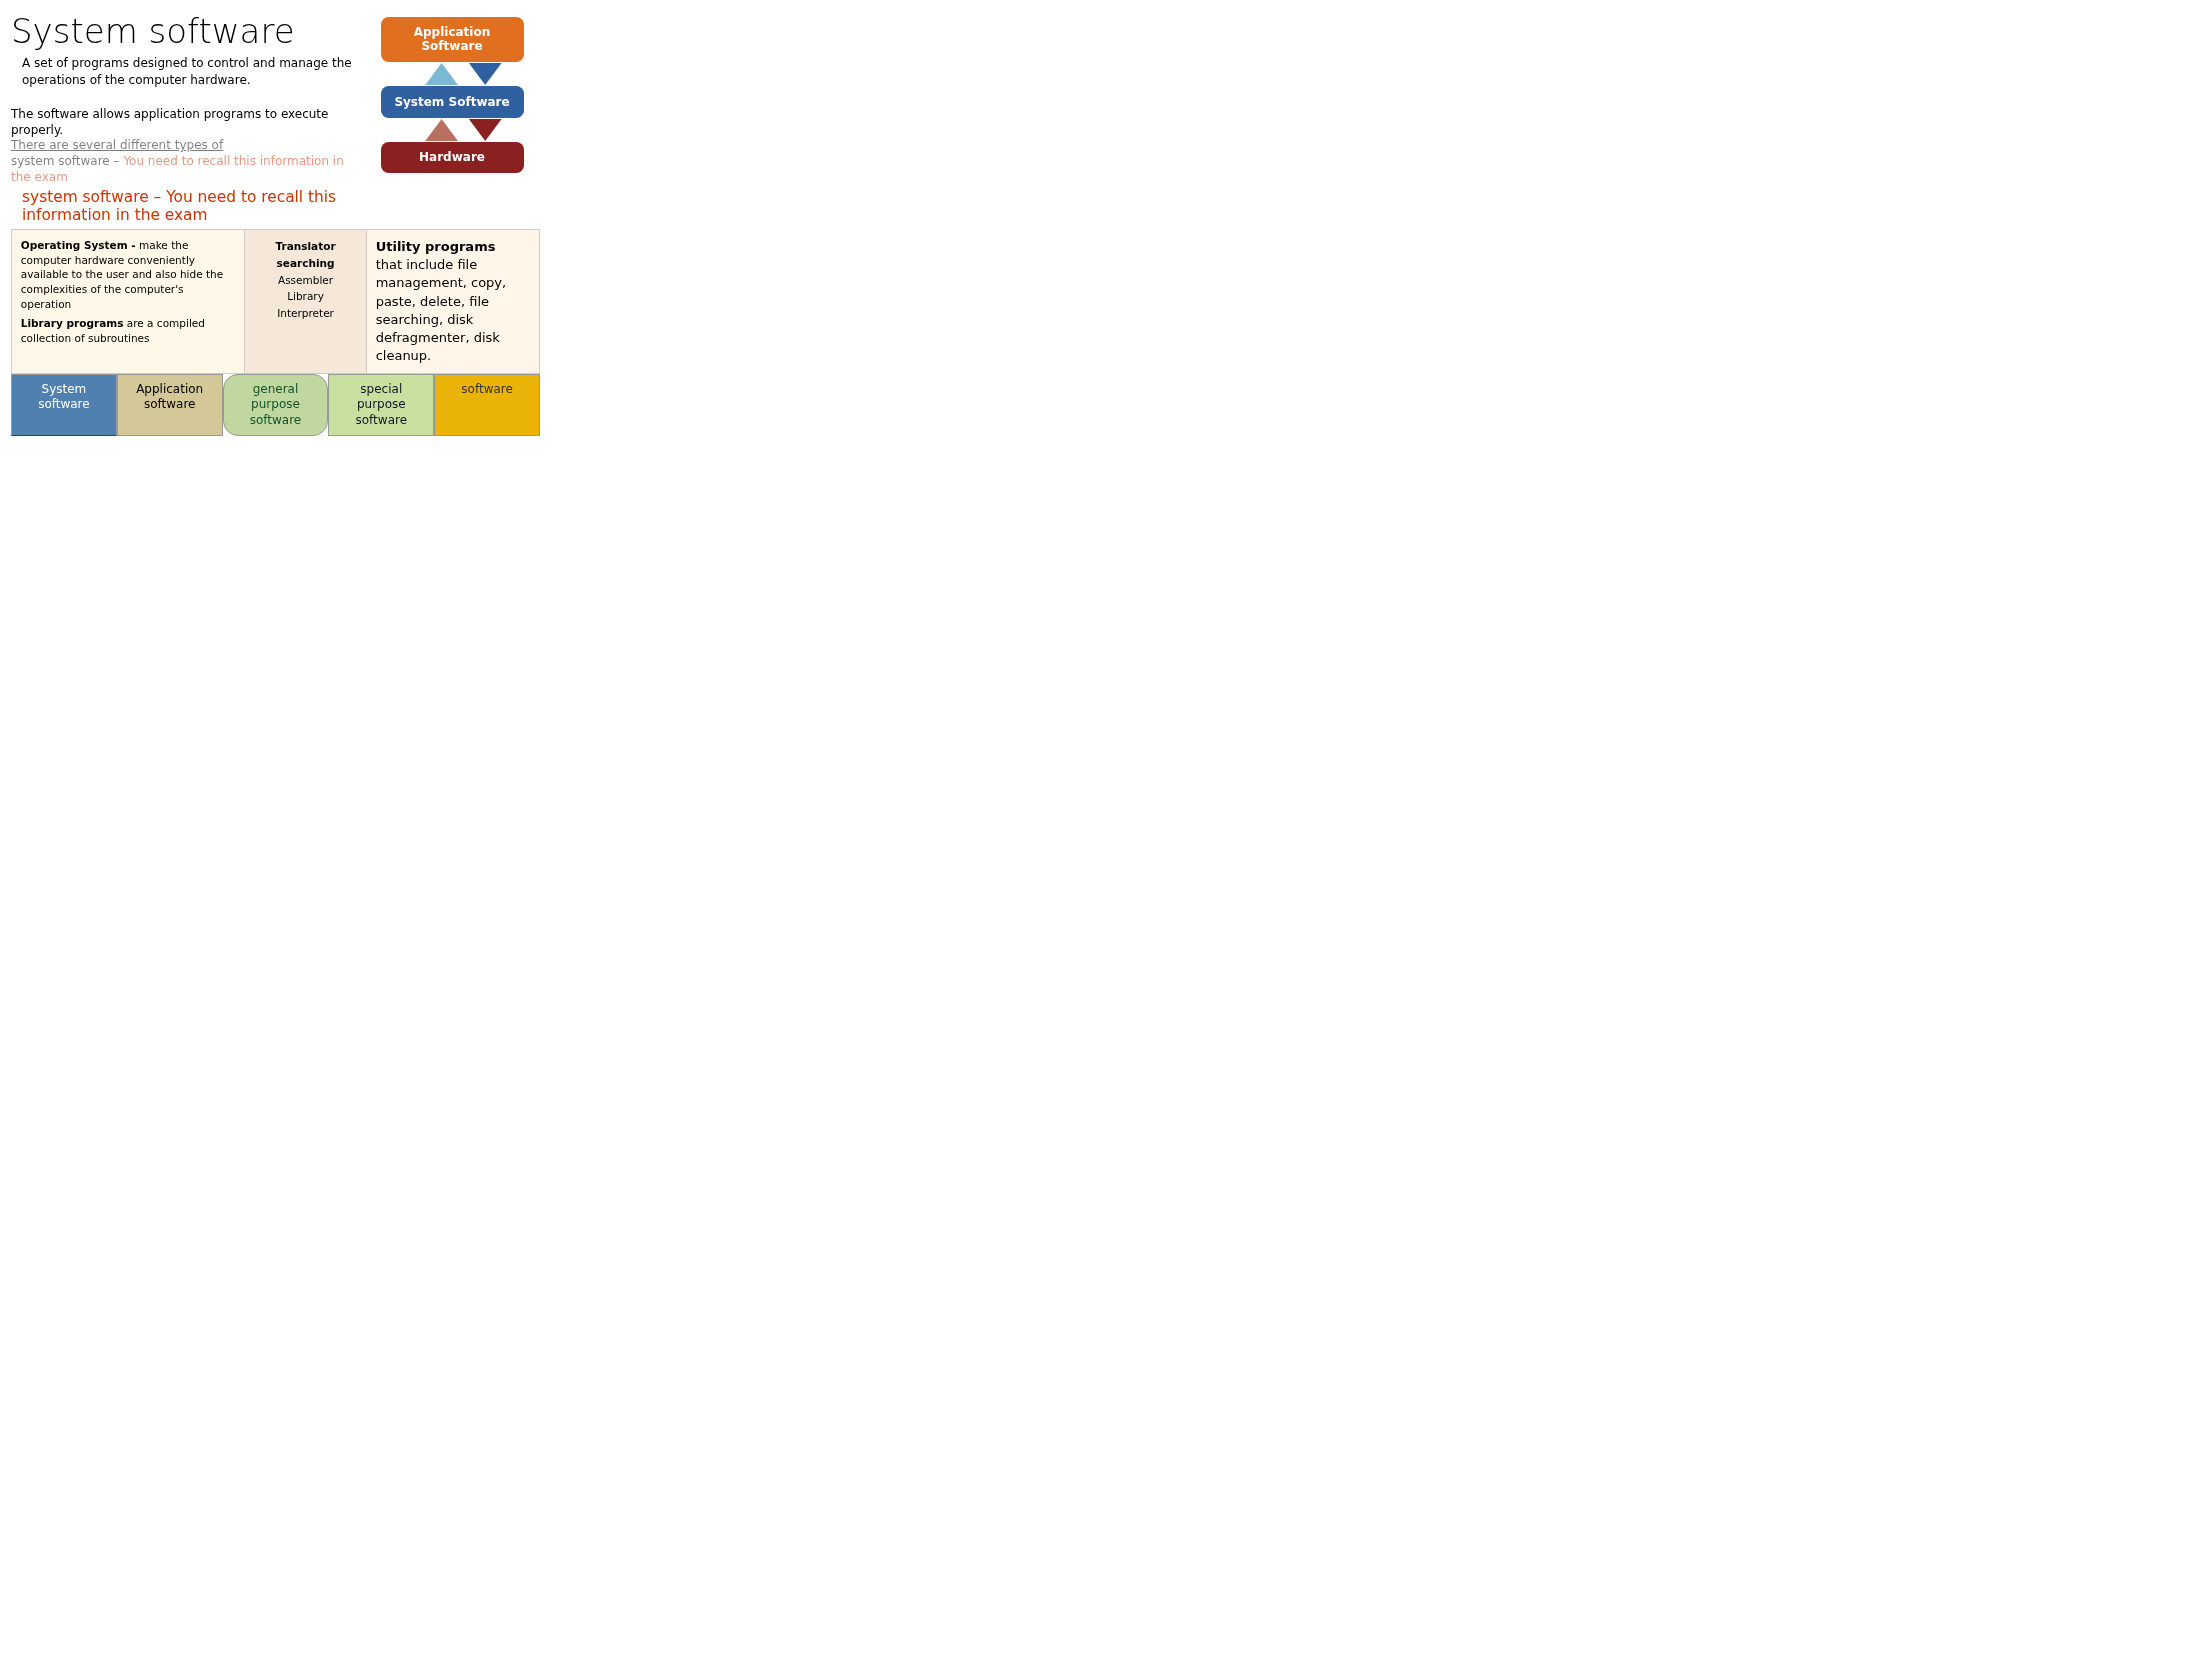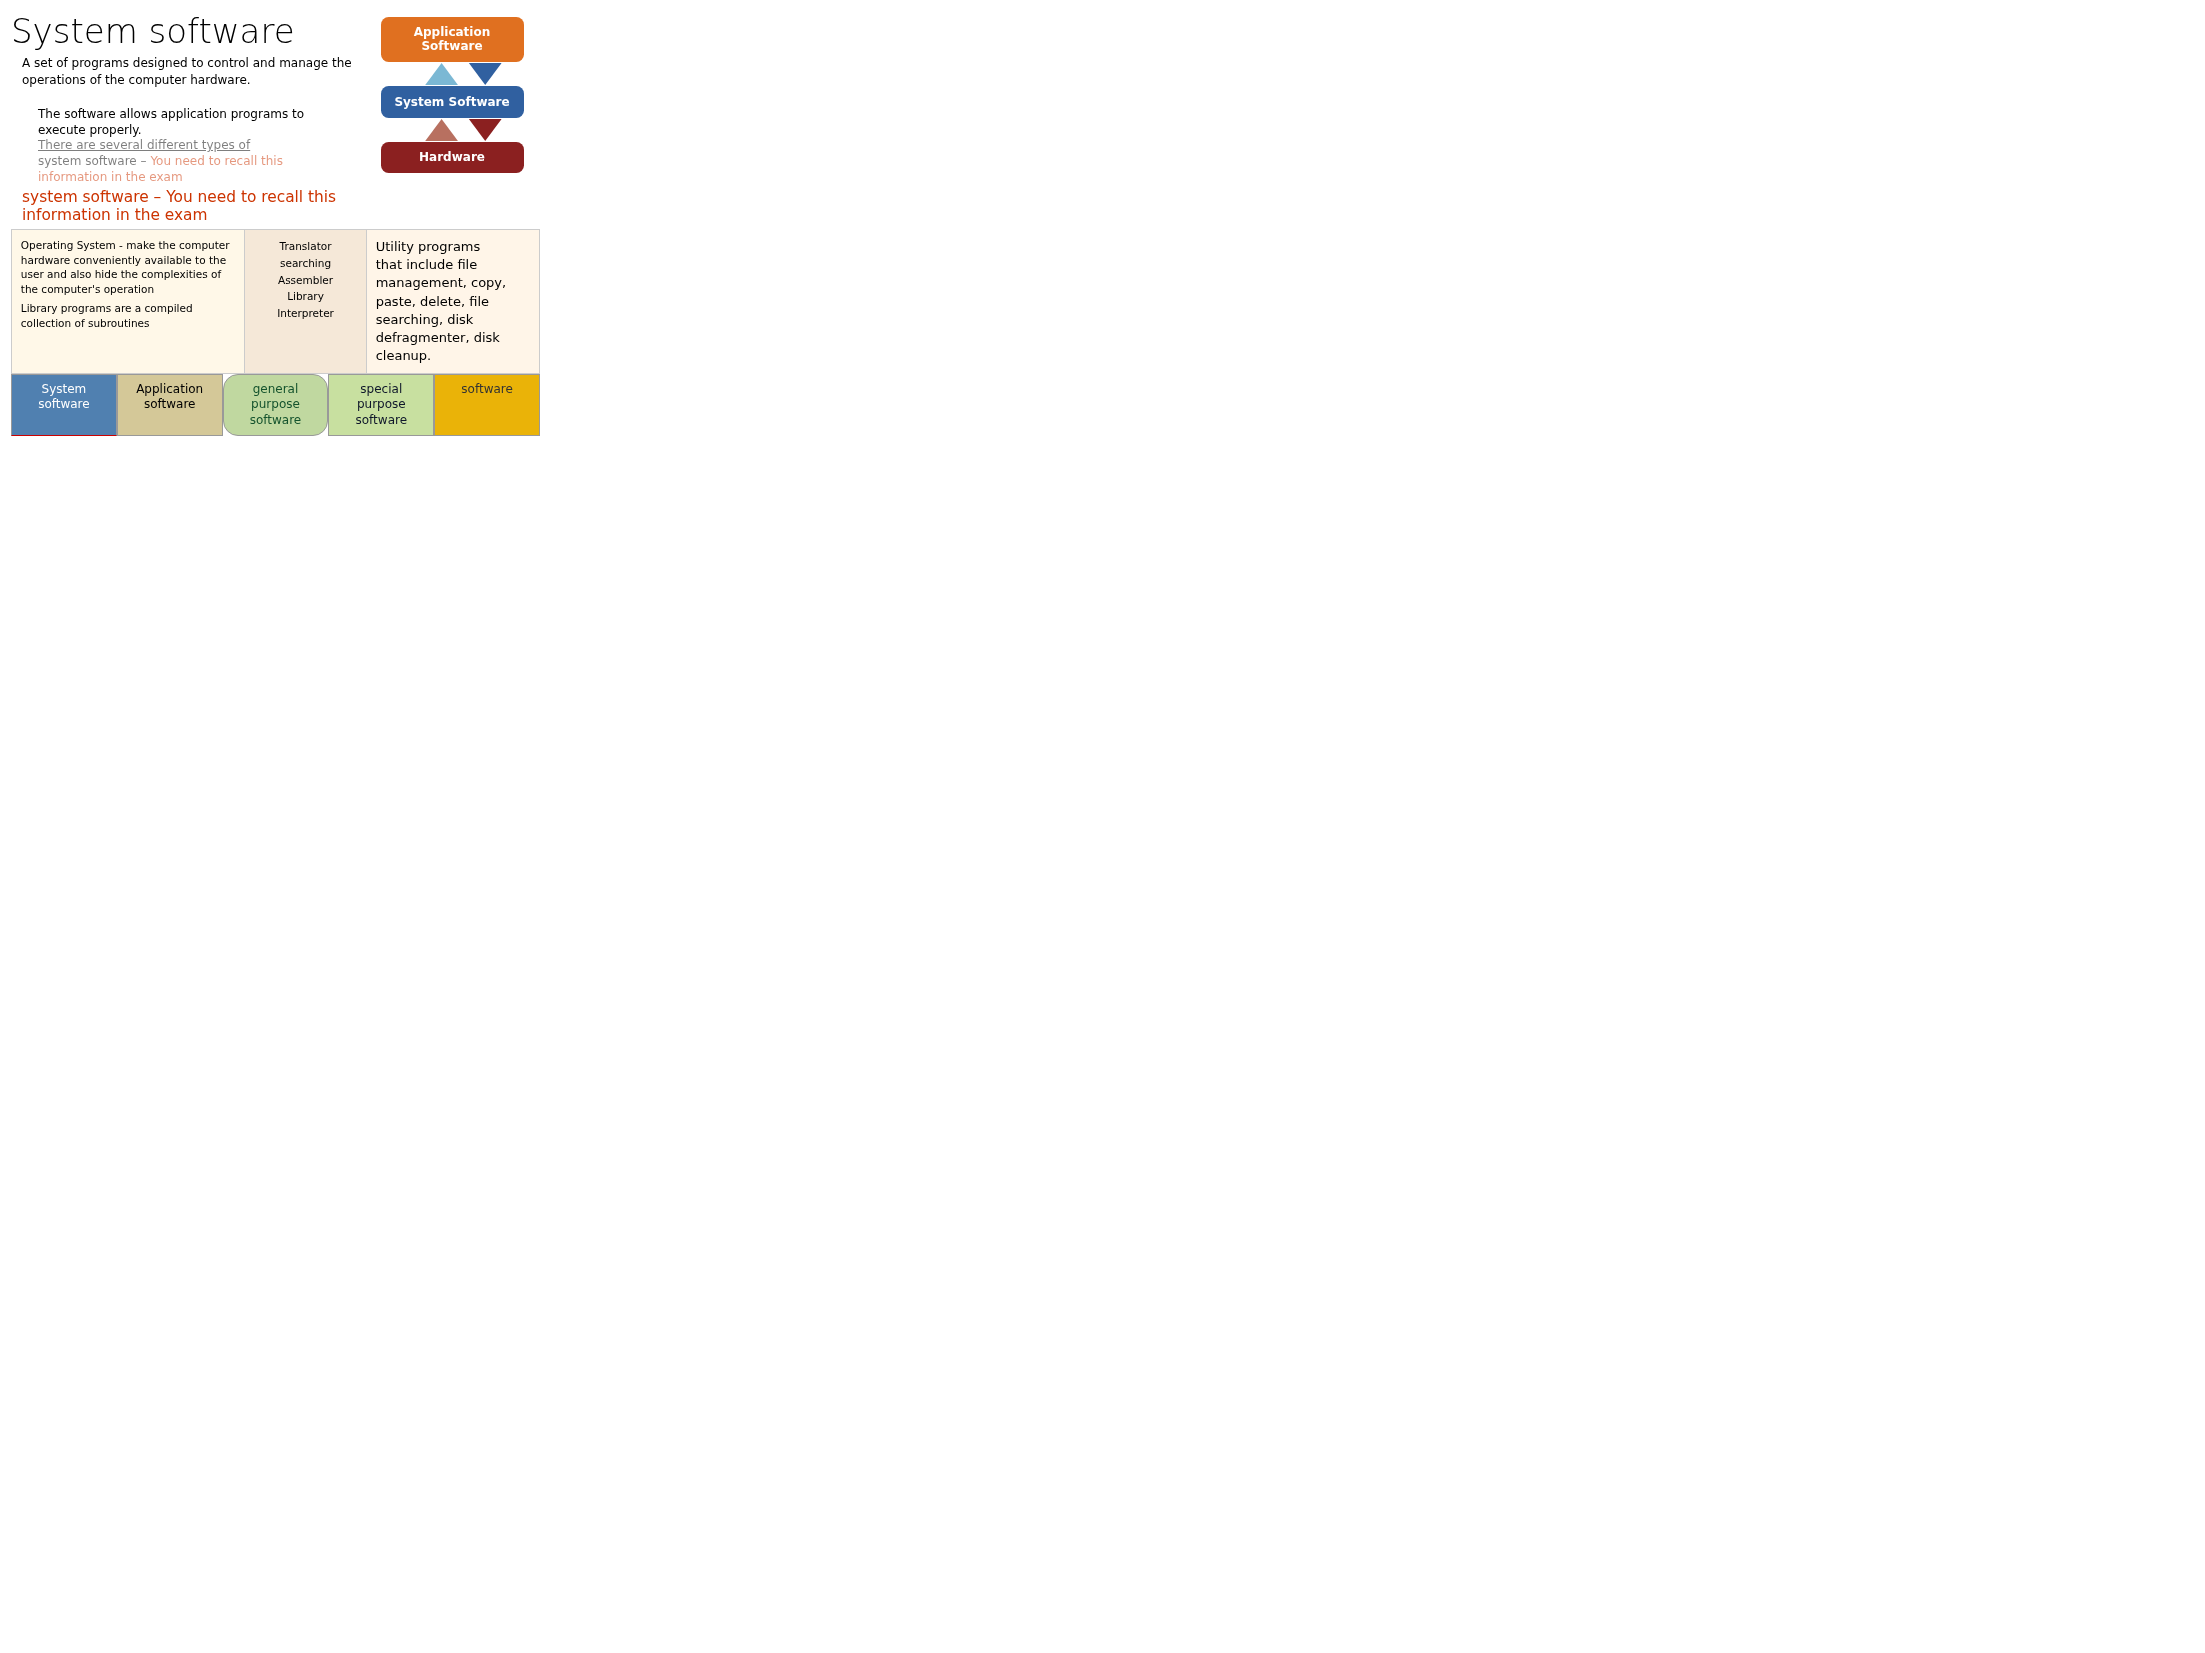--- a/index.html
+++ b/index.html
@@ -110,21 +110,21 @@
 
     .box-utility {
       flex: 1.8;
       background: #fff5e8;
       padding: 7.7px 8.8px;
       font-size: 13px;
       line-height: 1.4;
     }
 
     .bold-label {
-      font-weight: normal;
+      font-weight: bold;
     }
 
     
     .bottom-section {
       display: flex;
       flex-direction: row;
       gap: 0;
       margin-top: 0;
     }
 
@@ -165,21 +165,21 @@
     }
   </style>
 </head>
 <body>
 
 <div class="top-section">
   <div class="left-text">
     <h1 class="main-title">System software</h1>
     <p class="description-text">A set of programs designed to control and manage the operations of the computer hardware.</p>
 
-    <div style="position:relative; margin-left:27px; margin-bottom:2.2px;">
+    <div style="position:relative; margin-left:0; margin-bottom:2.2px;">
       <p style="font-size:12px; color:#000; line-height:1.35;">The software allows application programs to execute properly.</p>
       <p style="font-size:12px; color:#000; line-height:1.35; opacity:0.5; margin-top:-1.1px;text-decoration:underline;">
         <span>There are several different types of</span>
       </p>
       <p style="font-size:12px; color:#000; line-height:1.35; opacity:0.5;">
         <span>system software –</span>
         <span style="color:#cc3300; opacity:2;">You need to recall this information in the exam</span>
       </p>
     </div>
     <p class="recall-text">

